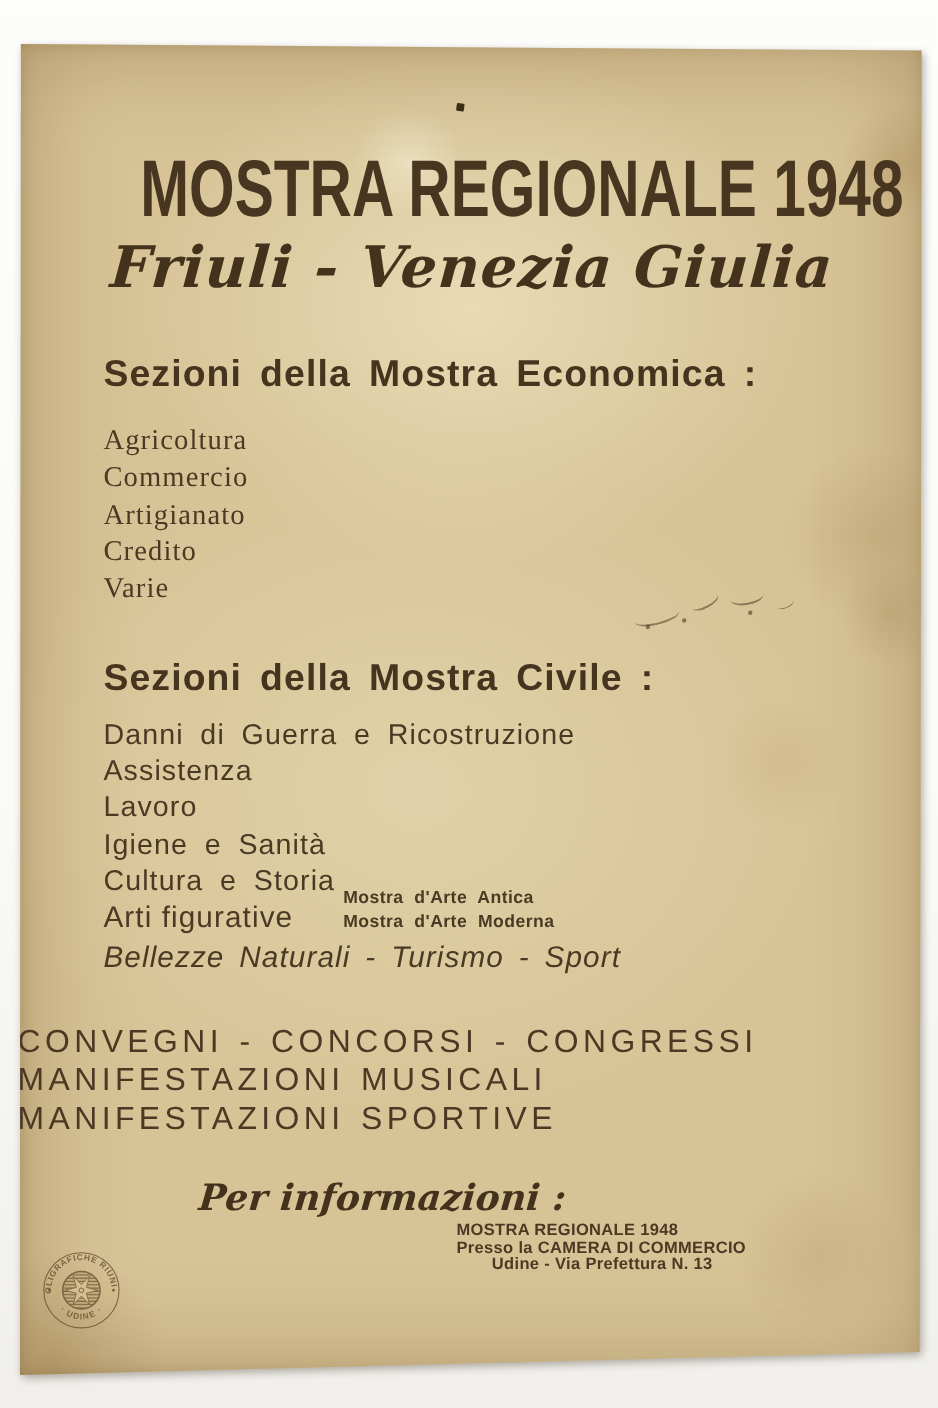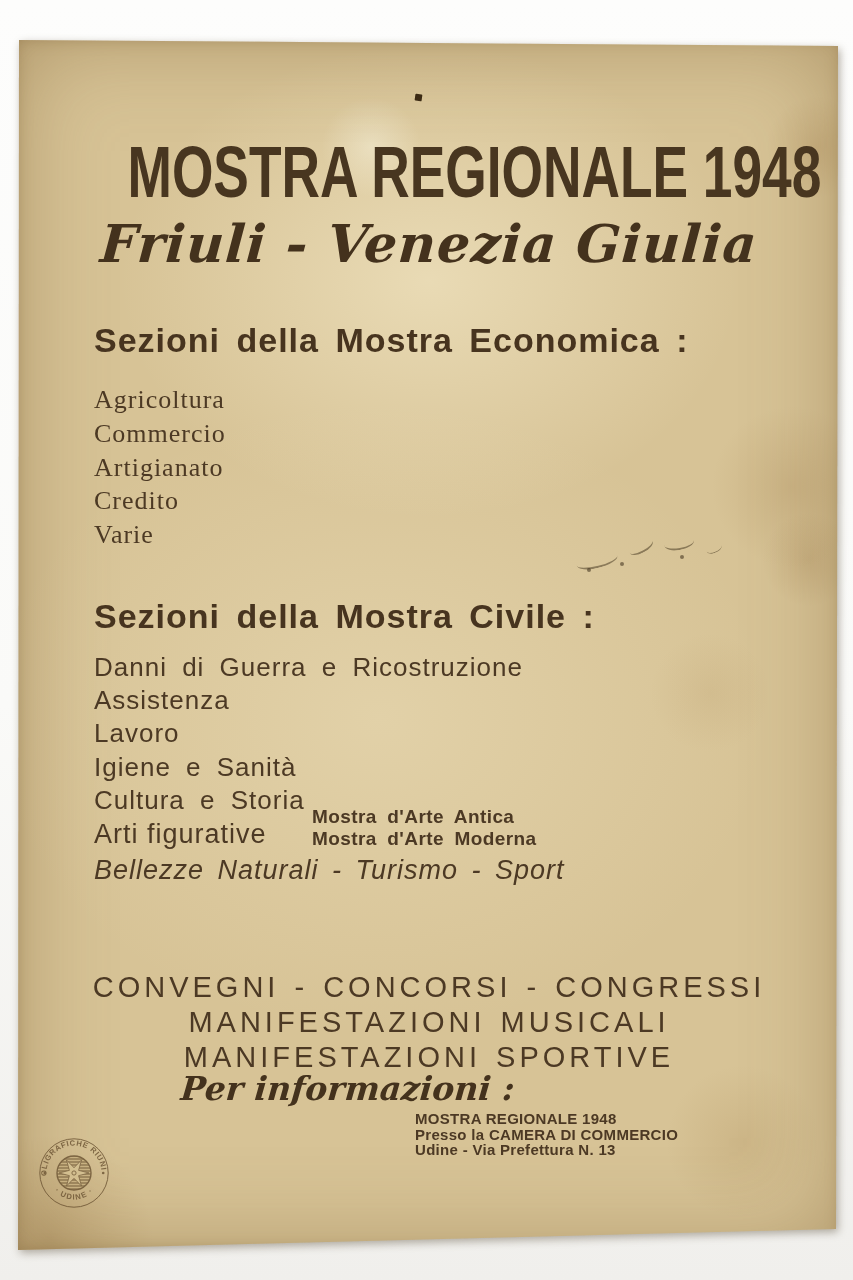--- a/index.html
+++ b/index.html
@@ -48,34 +48,34 @@
   }
   .h-econ{top:284px;}
   .h-civ{top:560px;}
   .sec-list{margin:0;padding:0;list-style:none;left:78px;}
   .sec-list li{position:static;font-size:26px;letter-spacing:1px;word-spacing:7px;color:#4c3924;white-space:nowrap;}
   .list-econ{top:345px;}
   .list-econ li{line-height:33.8px;font-family:Liberation Serif, serif;}
   .list-civ{top:613px;}
   .list-civ li{line-height:33.2px;}
   .arti-label{left:78px;top:781px;font-size:27px;letter-spacing:1px;color:#4c3924;white-space:nowrap;}
-  .arti-sub{left:296px;top:768px;font-size:19px;line-height:22px;font-weight:700;letter-spacing:.4px;word-spacing:5px;color:#4c3924;white-space:nowrap;}
+  .arti-sub{left:296px;top:768px;font-size:16px;line-height:22px;font-weight:700;letter-spacing:.4px;word-spacing:5px;color:#4c3924;white-space:nowrap;}
   .arti-sub div{position:static;}
   .bellezze{left:78px;top:817px;font-size:27px;letter-spacing:1px;word-spacing:5px;color:#4c3924;white-space:nowrap;font-style:italic;}
-  .events{left:0;top:932px;width:100%;text-align:center;font-size:29px;line-height:35px;
+  .events{left:0;top:892px;width:100%;font-size:29px;line-height:35px;
     letter-spacing:4px;word-spacing:3px;color:#4c3924;}
   .events div{position:static;}
   .info-label{
     left:165px;top:1032px;font-family:"DejaVu Serif",serif;font-style:italic;font-weight:bold;
     font-size:33px;line-height:38px;color:#44321d;transform:skewX(-5deg);white-space:nowrap;
   }
   .info-block{left:399px;top:1073px;width:265px;font-size:15px;line-height:15.5px;font-weight:700;
     letter-spacing:.3px;color:#4c3924;}
   .info-block div{position:static;white-space:nowrap;}
-  .info-l3{text-align:left;}
+  .info-l3{text-align:center;}
   .stamp{left:22px;top:1099px;opacity:.82;}
   
   .ink-dot{left:399px;top:56px;width:7px;height:7px;background:#3c2b15;border-radius:1px;transform:rotate(8deg);}
   .smudge{border:none;border-bottom:2px solid rgba(62,47,26,.5);border-radius:50%;background:transparent;}
   .sm1{left:560px;top:515px;width:42px;height:13px;transform:rotate(-14deg);}
   .sm2{left:612px;top:503px;width:26px;height:10px;transform:rotate(-28deg);}
   .sm3{left:648px;top:498px;width:30px;height:12px;transform:rotate(-10deg);}
   .sm4{left:690px;top:506px;width:16px;height:8px;transform:rotate(-22deg);border-bottom-width:1.5px;}
   .spk{width:4px;height:4px;border-radius:50%;background:rgba(58,44,24,.55);}
   .pk1{left:604px;top:524px;}

